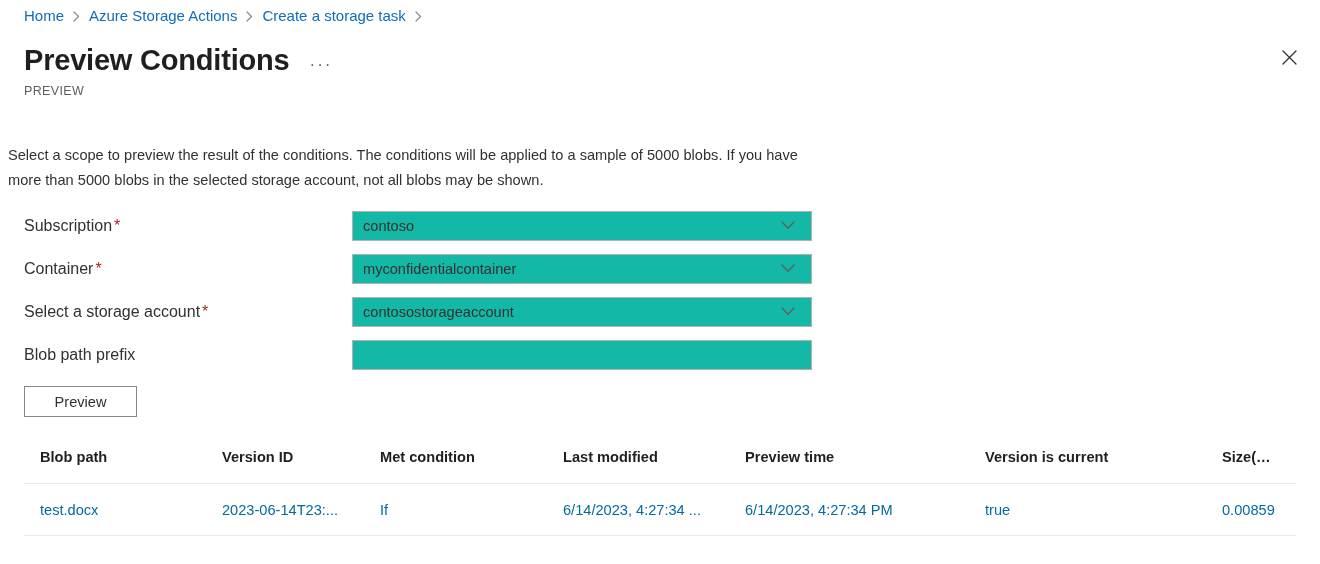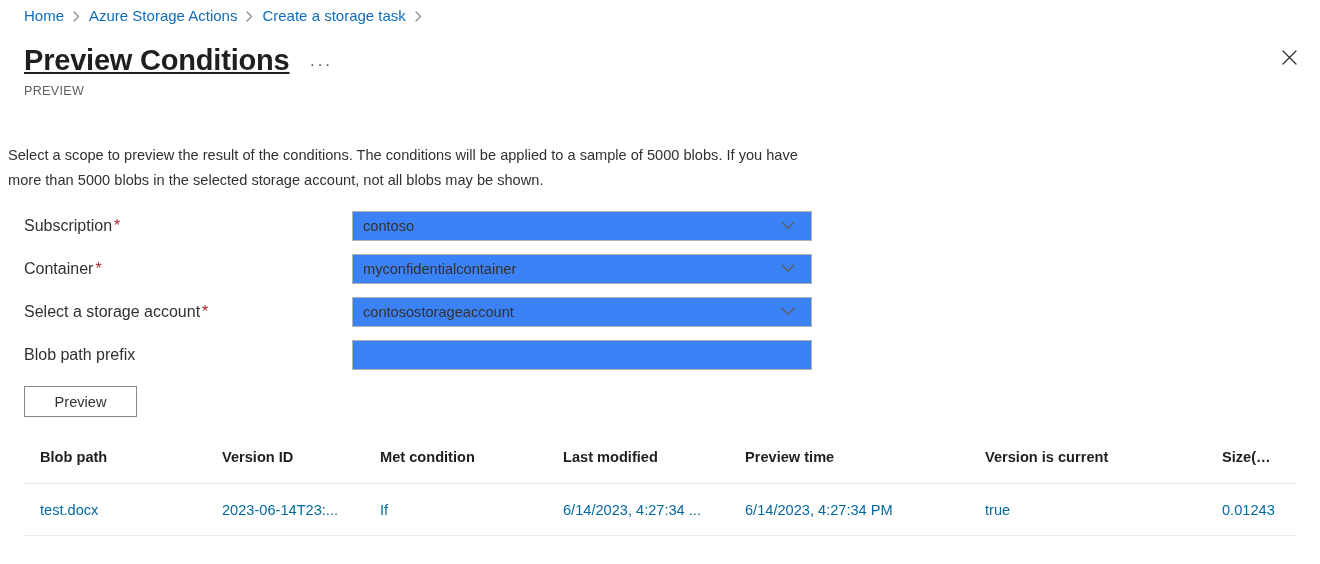--- a/index.html
+++ b/index.html
@@ -49,21 +49,20 @@
     display: flex;
     align-items: center;
   }
   .page-title {
     font-size: 29px;
     line-height: 38px;
     font-weight: bold;
     color: #201f1e;
     letter-spacing: -0.2px;
     margin: 0;
-    text-decoration: underline;
   }
   .ellipsis-menu {
     margin-left: 20px;
     margin-top: 10px;
     color: #605e5c;
     font-size: 17px;
     letter-spacing: 2px;
     line-height: 10px;
     cursor: pointer;
     user-select: none;
@@ -123,21 +122,21 @@
     flex: none;
   }
   .req-star {
     color: #a4262c;
     margin-left: 2px;
   }
   .field {
     width: 460px;
     height: 30px;
     border: 1px solid #b3b0ad;
-    background: #3b82f6;
+    background: #14b8a6;
     display: flex;
     align-items: center;
     padding: 0 16px 0 10px;
     font-size: 14.6px;
     color: #323130;
     cursor: pointer;
   }
   .field .value {
     flex: 1;
     overflow: hidden;
@@ -333,17 +332,17 @@
       </tr>
     </thead>
     <tbody>
       <tr>
         <td class="col-0">test.docx</td>
         <td class="col-1">2023-06-14T23:...</td>
         <td class="col-2">If</td>
         <td class="col-3">6/14/2023, 4:27:34 ...</td>
         <td class="col-4">6/14/2023, 4:27:34 PM</td>
         <td class="col-5">true</td>
-        <td class="col-6">0.01243</td>
+        <td class="col-6">0.00859</td>
       </tr>
     </tbody>
   </table>
 </div>
 
 </body></html>

